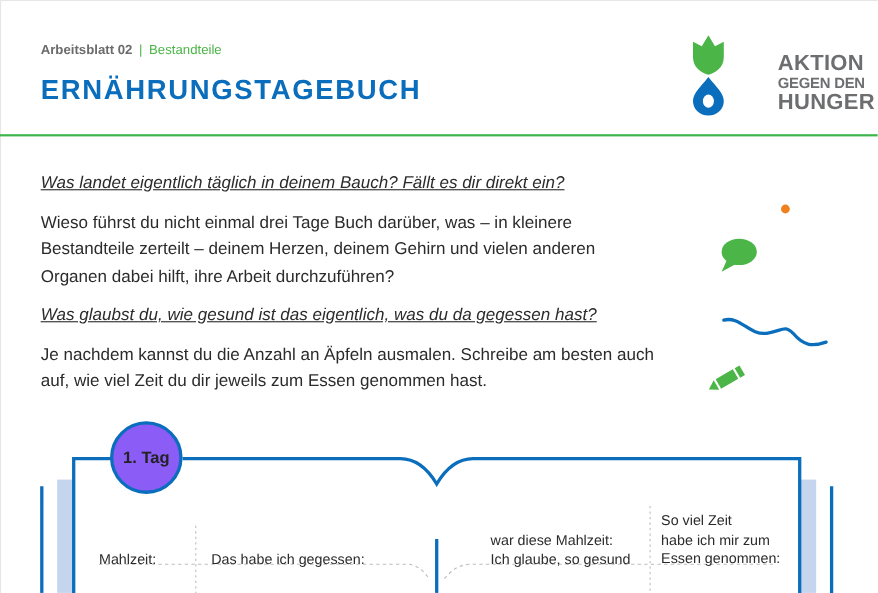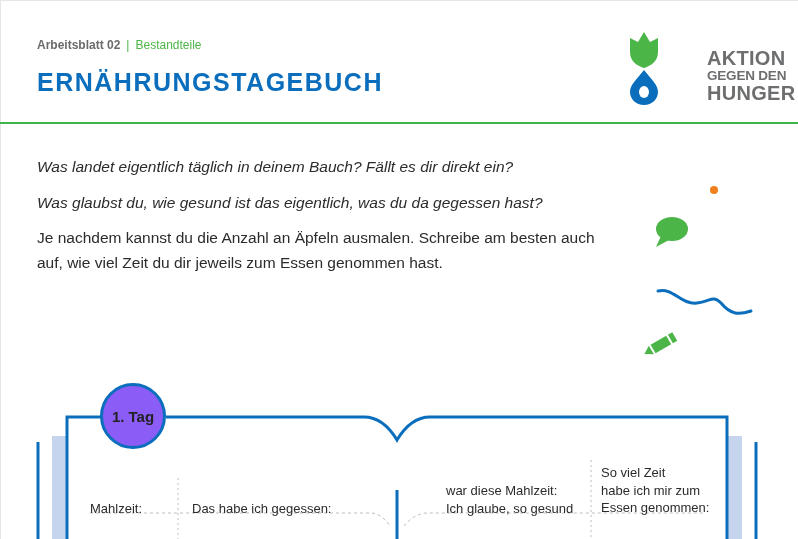--- a/index.html
+++ b/index.html
@@ -17,21 +17,21 @@
     .header-rule { position: absolute; left: 0; top: 122px; width: 798px; height: 2px; background: #3db54a; }
 
     .logo { position: absolute; left: 624px; top: 32px; width: 140px; height: 75px; }
     .logo-text { position: absolute; left: 45px; top: 16px; font-weight: bold; color: #6d6e70; line-height: 1; margin-left: 38px; }
     .logo-text .l1 { font-size: 20px; letter-spacing: 0.3px; display: block; }
     .logo-text .l2 { font-size: 13.5px; display: block; margin-top: 1px; letter-spacing: -0.2px; }
     .logo-text .l3 { font-size: 20px; display: block; margin-top: 0px; letter-spacing: 0.3px; text-align: center; }
 
     .intro { position: absolute; left: 37px; top: 155px; width: 560px; font-size: 15.5px; line-height: 24.5px; color: #2b2b2b; }
     .intro p { margin-bottom: 11px; }
-    .intro p.q { font-style: italic; }
+    .intro p.q { font-style: italic; text-decoration: underline; }
 
     .deco { position: absolute; }
 
     .book { position: absolute; left: 0; top: 380px; width: 798px; height: 159px; }
     .day-badge { position: absolute; left: 100px; top: 383px; width: 66px; height: 66px; border-radius: 50%; border: 3px solid #0a6ebd; background: #8b5cf6; display: flex; align-items: center; justify-content: center; font-size: 15px; font-weight: bold; color: #222; }
 
     .col-label { position: absolute; font-size: 13px; line-height: 17.5px; color: #2b2b2b; }
   </style>
 </head>
 <body>
@@ -53,20 +53,21 @@
     <span class="l1">AKTION</span>
     <span class="l2">GEGEN DEN</span>
     <span class="l3">HUNGER</span>
   </div>
 </div>
 
 <div class="header-rule"></div>
 
 <div class="intro">
   <p class="q">Was landet eigentlich täglich in deinem Bauch? Fällt es dir direkt ein?</p>
+  <p>Wieso führst du nicht einmal drei Tage Buch darüber, was – in kleinere Bestandteile zerteilt – deinem Herzen, deinem Gehirn und vielen anderen Organen dabei hilft, ihre Arbeit durchzuführen?</p>
   <p class="q">Was glaubst du, wie gesund ist das eigentlich, was du da gegessen hast?</p>
   <p>Je nachdem kannst du die Anzahl an Äpfeln ausmalen. Schreibe am besten auch auf, wie viel Zeit du dir jeweils zum Essen genommen hast.</p>
 </div>
 
 <svg class="deco" style="left:709px;top:185px" width="10" height="10">
   <circle cx="5" cy="5" r="4" fill="#f07f1d"></circle>
 </svg>
 <svg class="deco" style="left:653px;top:216px" width="36" height="32" viewBox="0 0 36 32">
   <ellipse cx="19" cy="13" rx="16" ry="12" fill="#4bb548"></ellipse>
   <path d="M8 20 L3 31 L16 24 Z" fill="#4bb548"></path>

